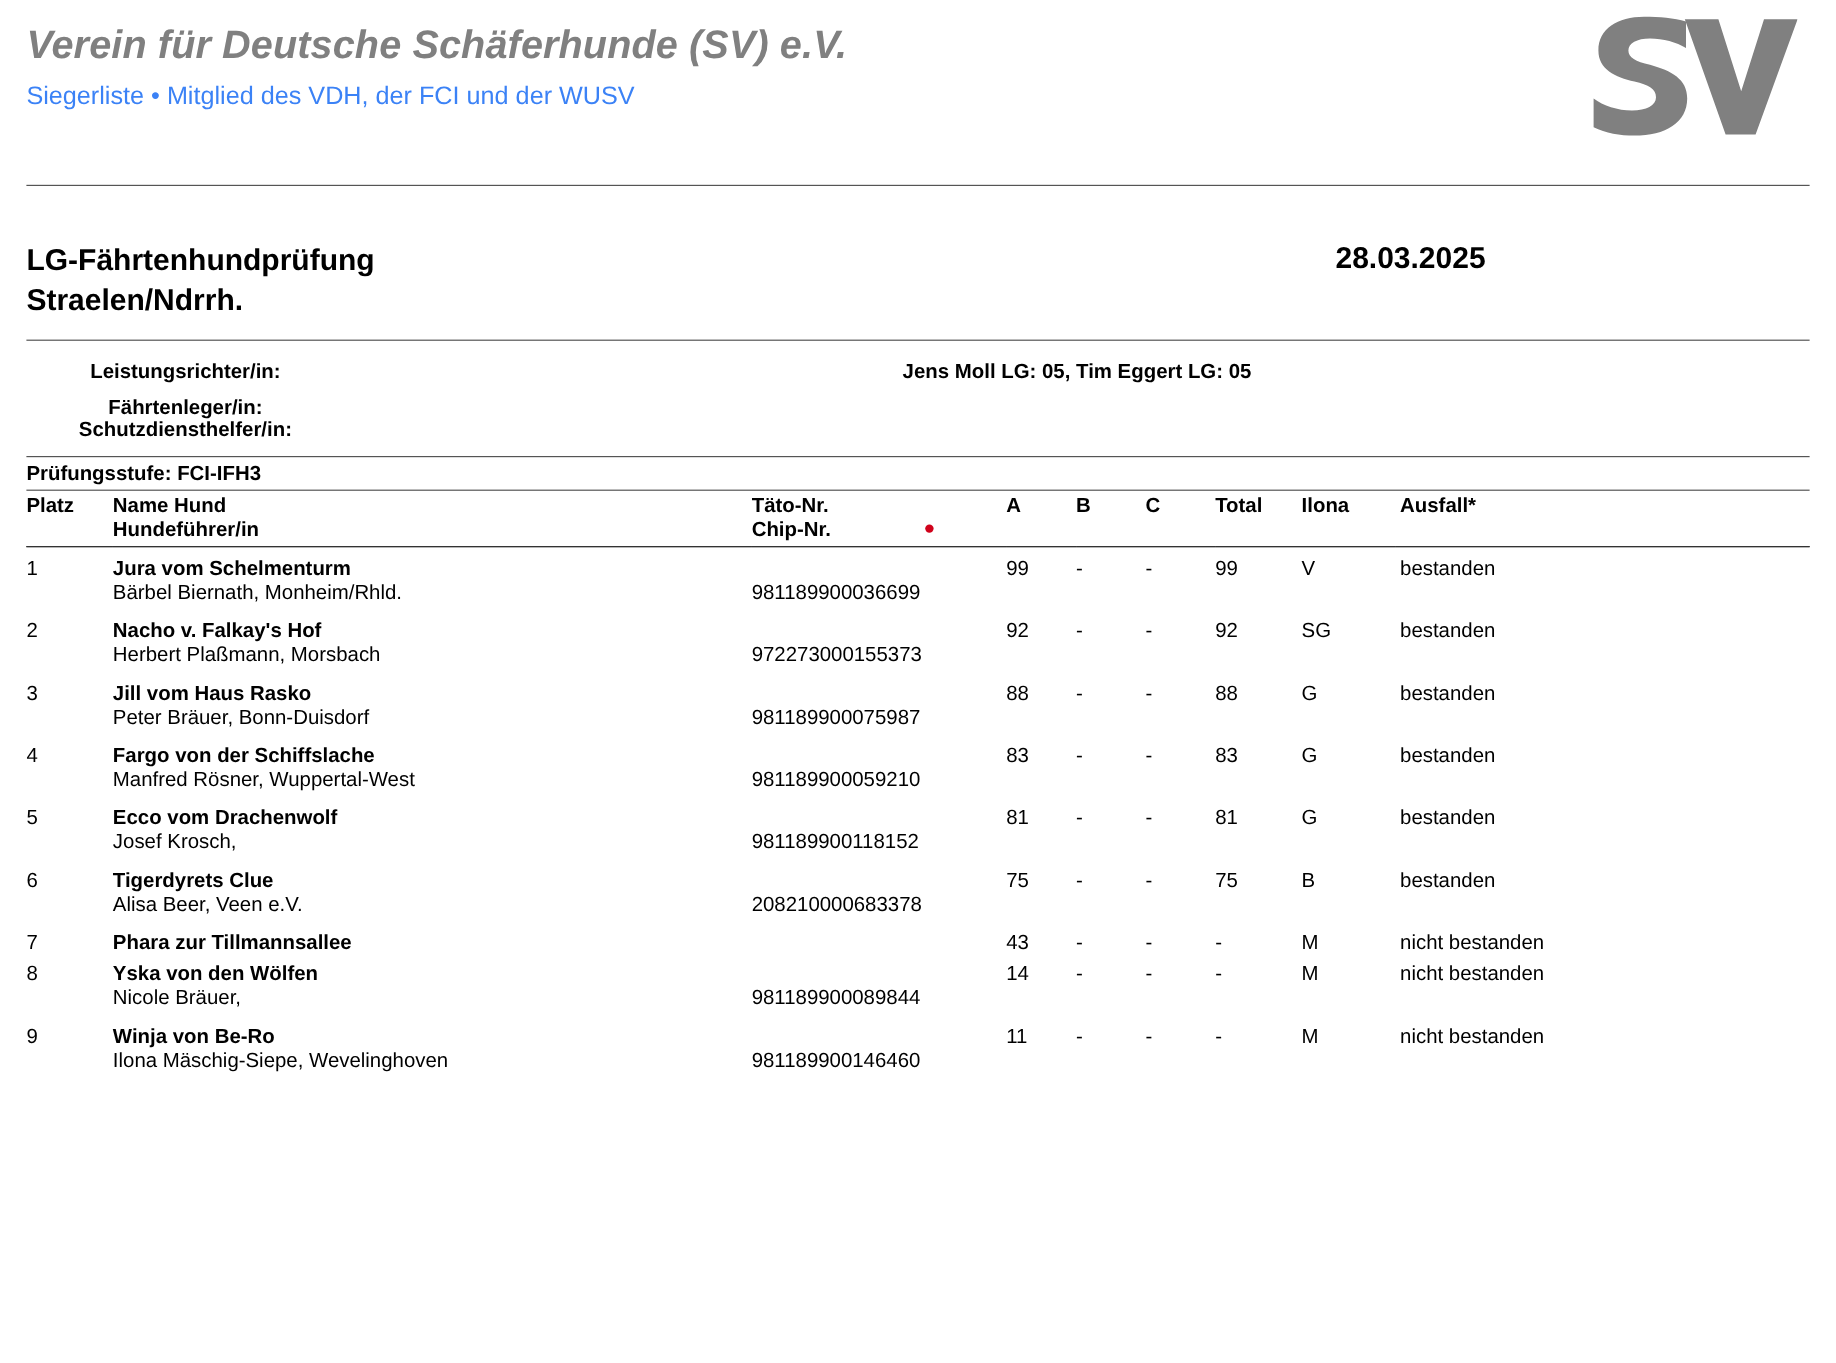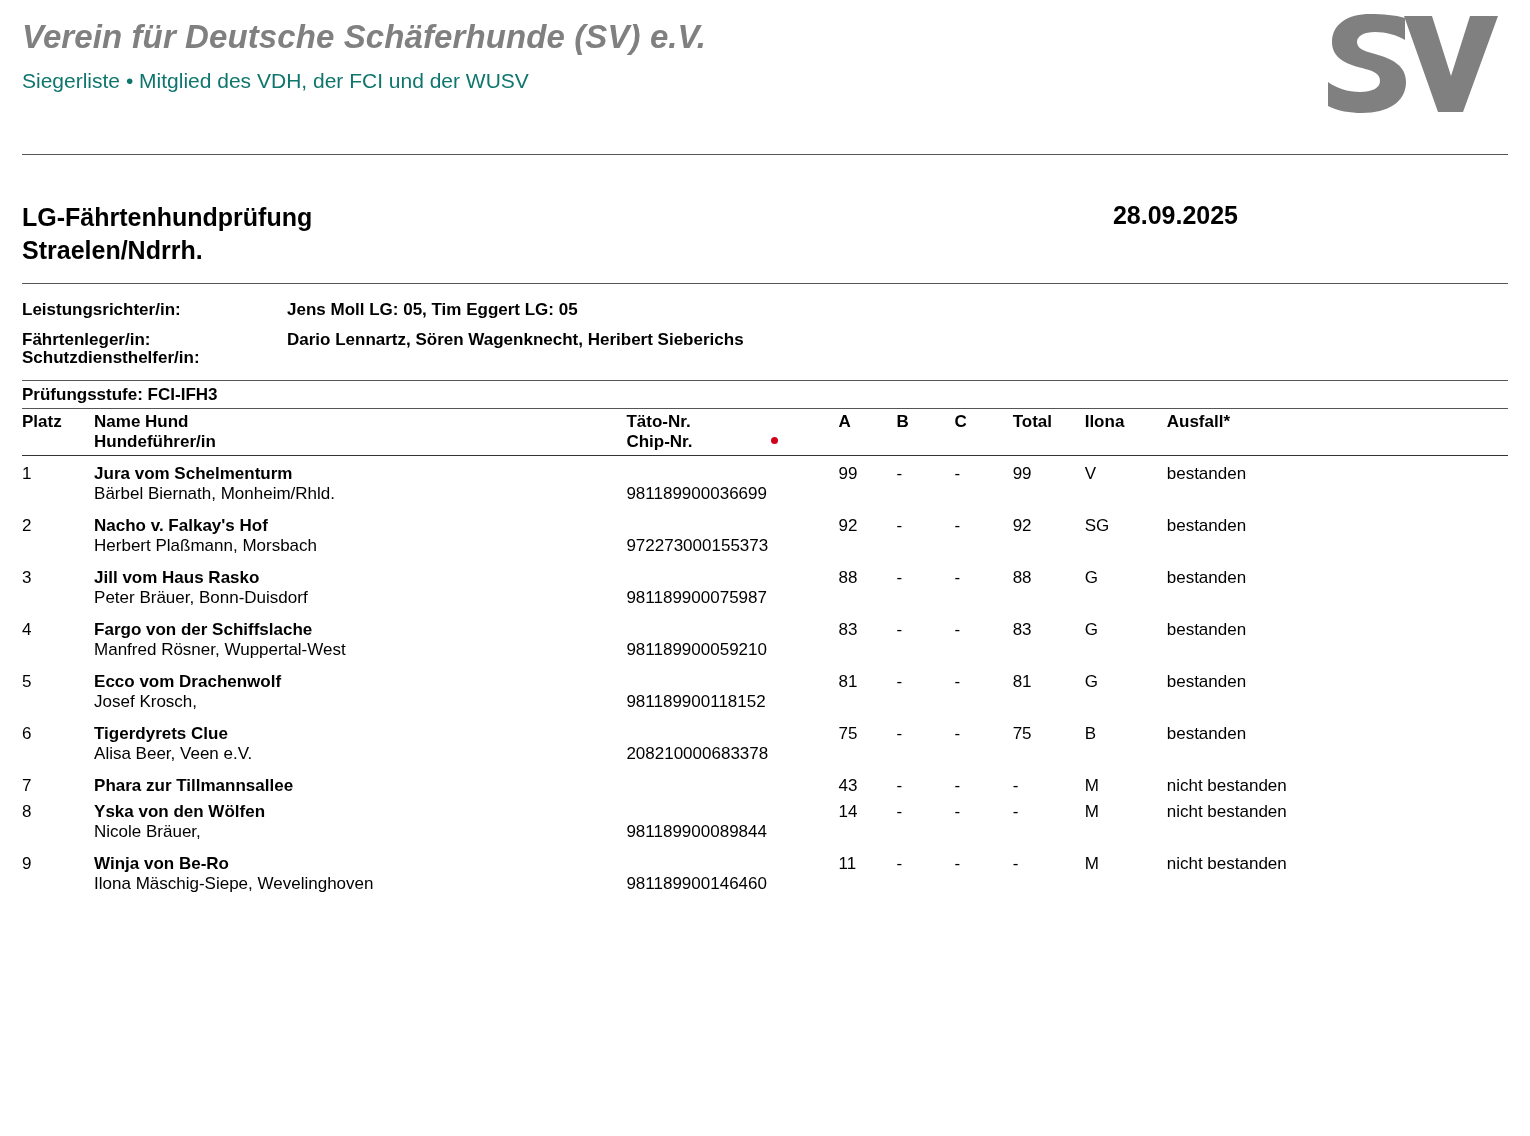--- a/index.html
+++ b/index.html
@@ -33,21 +33,21 @@
     font-size: 33px;
     font-weight: bold;
     color: #808080;
     letter-spacing: 0.1px;
     line-height: 1.15;
     margin: 0;
     font-style: italic;
   }
   .org-sub {
     font-size: 21px;
-    color: #0f766e;
+    color: #3b82f6;
     margin-top: 12px;
     line-height: 1.2;
   }
   .logo {
     position: absolute;
     right: 10px;
     top: 6px;
     width: 180px;
     height: 110px;
   }
@@ -84,20 +84,21 @@
   
   .officials {
     font-size: 17px;
     font-weight: bold;
     padding-top: 16px;
     padding-bottom: 8px;
   }
   .off-row {
     display: flex;
     margin-bottom: 10px;
+    text-align: center;
   }
   .off-row:last-child { margin-bottom: 4px; }
   .off-label {
     width: 265px;
     flex: 0 0 265px;
   }
   .off-value {
     flex: 1 1 auto;
   }
   .off-sub {
@@ -183,36 +184,35 @@
         </g>
       </svg>
     </div>
   </div>
 
   <div class="rule-top"></div>
 
   <div class="event">
     <div class="event-title">LG-Fährtenhundprüfung</div>
     <div class="event-title">Straelen/Ndrrh.</div>
-    <div class="event-date">28.09.2025</div>
+    <div class="event-date">28.03.2025</div>
   </div>
 
   <div class="rule-thin"></div>
 
   <div class="officials">
     <div class="off-row">
       <div class="off-label">Leistungsrichter/in:</div>
       <div class="off-value">Jens Moll LG: 05, Tim Eggert LG: 05</div>
     </div>
     <div class="off-row">
       <div class="off-label">
         <div>Fährtenleger/in:</div>
         <div class="off-sub">Schutzdiensthelfer/in:</div>
       </div>
-      <div class="off-value">Dario Lennartz, Sören Wagenknecht, Heribert Sieberichs</div>
     </div>
   </div>
 
   <div class="class-bar">Prüfungsstufe: FCI-IFH3</div>
 
   <table class="results">
     <colgroup>
       <col class="c-platz">
         <col class="c-name">
         <col class="c-tato">

